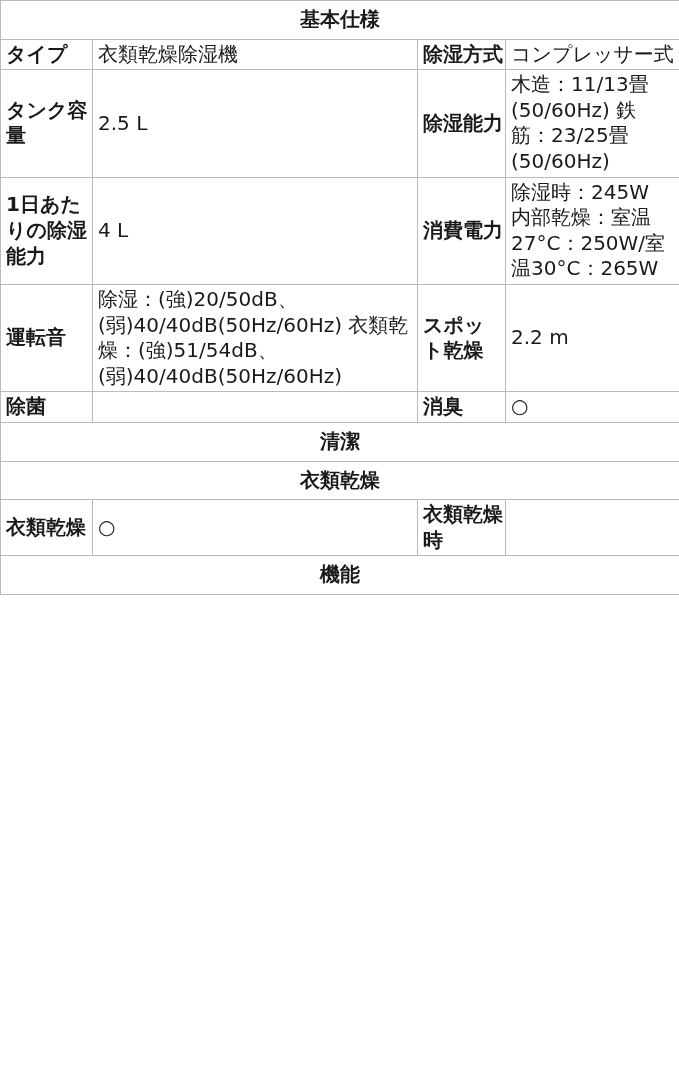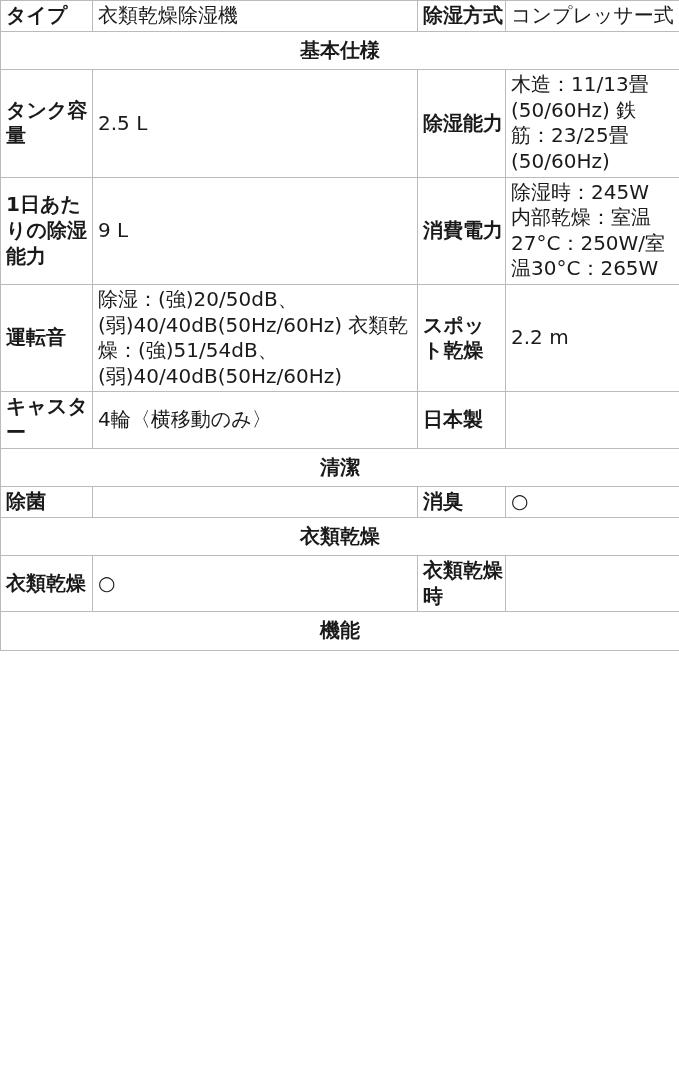--- a/index.html
+++ b/index.html
@@ -57,63 +57,57 @@
 
 <table class="spec-table">
   <colgroup>
     <col class="c1">
       <col class="c2">
       <col class="c3">
       <col class="c4">
   </colgroup>
   <tbody>
     <tr>
+      <td class="section" colspan="4">基本仕様</td>
+    </tr>
+    <tr>
       <td class="label">タイプ</td>
       <td class="value">衣類乾燥除湿機</td>
       <td class="label">除湿方式</td>
       <td class="value">コンプレッサー式</td>
-    </tr>
-    <tr>
-      <td class="section" colspan="4">基本仕様</td>
     </tr>
     <tr>
       <td class="label">タンク容量</td>
       <td class="value">2.5 L</td>
       <td class="label">除湿能力</td>
       <td class="value">木造：11/13畳(50/60Hz)
 鉄筋：23/25畳(50/60Hz)</td>
     </tr>
     <tr>
       <td class="label">1日あたりの除湿能力</td>
-      <td class="value">9 L</td>
+      <td class="value">4 L</td>
       <td class="label">消費電力</td>
       <td class="value">除湿時：245W
 内部乾燥：室温27°C：250W/室温30°C：265W</td>
     </tr>
     <tr>
       <td class="label">運転音</td>
       <td class="value">除湿：(強)20/50dB、(弱)40/40dB(50Hz/60Hz)
 衣類乾燥：(強)51/54dB、(弱)40/40dB(50Hz/60Hz)</td>
       <td class="label">スポット乾燥</td>
       <td class="value">2.2 m</td>
     </tr>
     <tr>
-      <td class="label">キャスター</td>
-      <td class="value">4輪〈横移動のみ〉</td>
-      <td class="label">日本製</td>
-      <td class="value"></td>
-    </tr>
-    <tr>
-      <td class="section" colspan="4">清潔</td>
-    </tr>
-    <tr>
       <td class="label">除菌</td>
       <td class="value"></td>
       <td class="label">消臭</td>
       <td class="value mark">○</td>
+    </tr>
+    <tr>
+      <td class="section" colspan="4">清潔</td>
     </tr>
     <tr>
       <td class="section" colspan="4">衣類乾燥</td>
     </tr>
     <tr>
       <td class="label">衣類乾燥</td>
       <td class="value mark">○</td>
       <td class="label">衣類乾燥時</td>
       <td class="value"></td>
     </tr>

